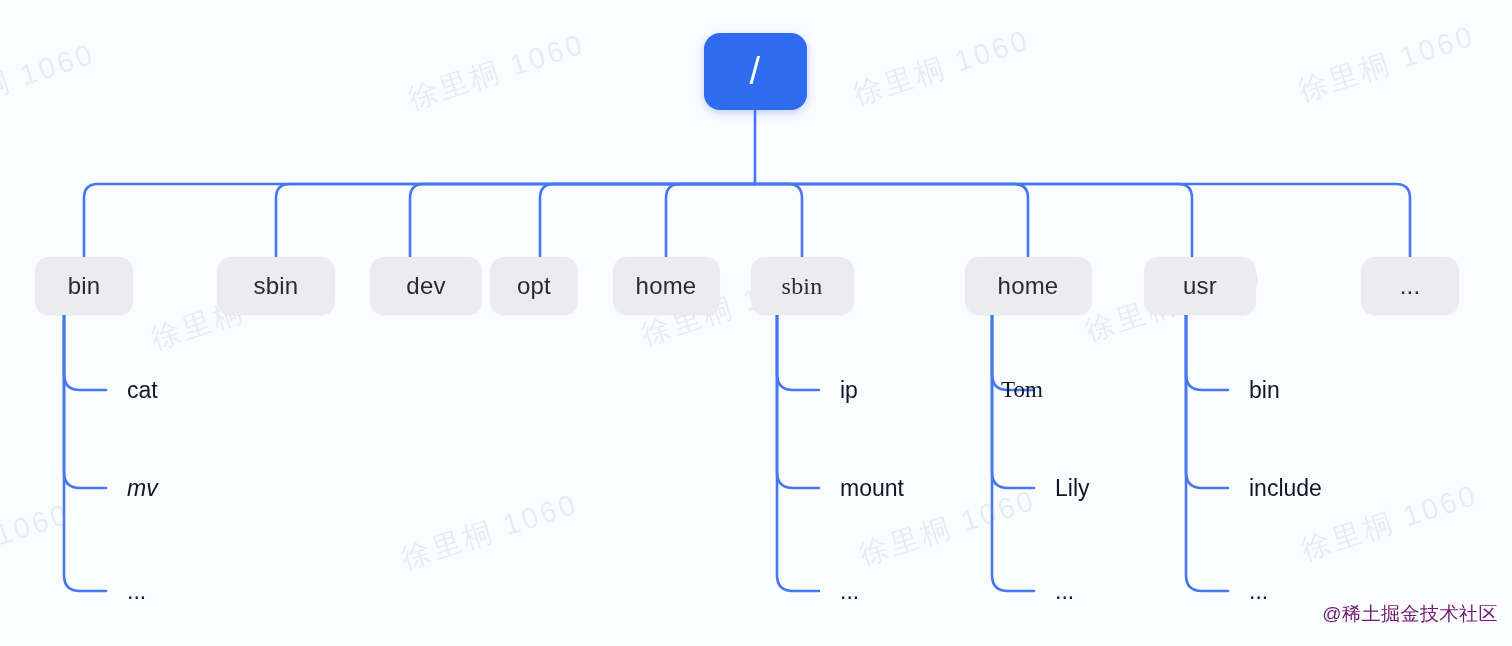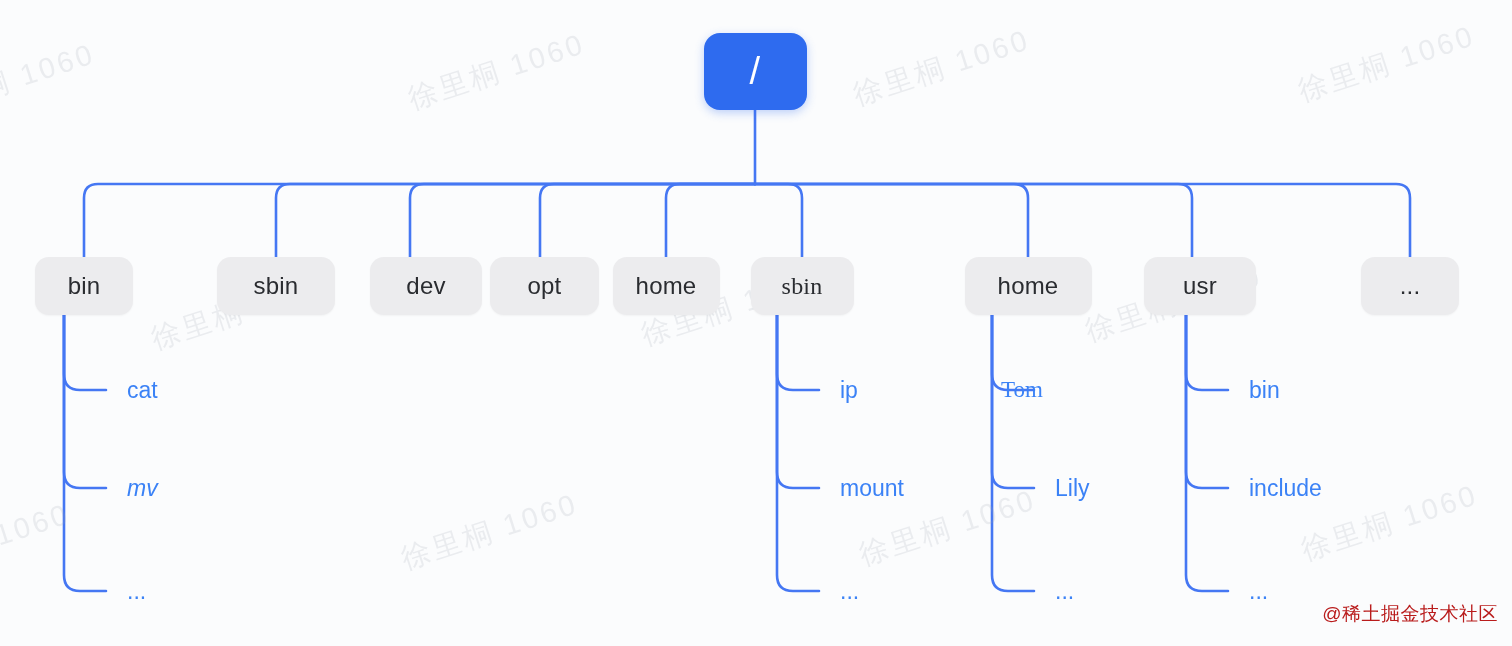--- a/index.html
+++ b/index.html
@@ -37,41 +37,41 @@
   .node.root {
     background: #2e6bef;
     color: #ffffff;
     font-size: 38px;
     border-radius: 16px;
     box-shadow: 0 3px 10px rgba(46,107,239,0.30);
   }
   .leaf-label {
     position: absolute;
     transform: translateY(-50%);
-    color: #3b82f6;
+    color: #0f172a;
     font-size: 23px;
     white-space: nowrap;
     z-index: 2;
   }
   .watermark {
     position: absolute;
     color: rgba(158,168,180,0.18);
     font-size: 29px;
     letter-spacing: 3px;
     transform: rotate(-18deg);
     white-space: nowrap;
     z-index: 1;
     pointer-events: none;
     user-select: none;
   }
   .credit {
     position: absolute;
     right: 14px;
     top: 601px;
-    color: #b91c1c;
+    color: #701a75;
     font-size: 19px;
     letter-spacing: 0.5px;
     z-index: 3;
     white-space: nowrap;
   }
 </style>
 </head>
 <body>
 
 <div class="stage">
@@ -100,21 +100,21 @@
       <path d="M 1186 315 L 1186 575 Q 1186 591 1202 591 L 1228 591" fill="none" stroke="#4577f3" stroke-width="2.6" stroke-linecap="round"></path>
     </svg>
   <div id="nodes">
       <div class="node root" style="left: 703.5px; top: 33px; width: 103px; height: 77px;">/</div>
       <div class="node" style="left: 35px; top: 257px; width: 98px; height: 58px;">bin</div>
       <span class="leaf-label" style="left: 127px; top: 390px;">cat</span>
       <span class="leaf-label" style="left: 127px; top: 488px; font-style: italic;">mv</span>
       <span class="leaf-label" style="left: 127px; top: 591px;">...</span>
       <div class="node" style="left: 217px; top: 257px; width: 118px; height: 58px;">sbin</div>
       <div class="node" style="left: 358px; top: 257px; width: 112px; height: 58px; margin-left: 12px;">dev</div>
-      <div class="node" style="left: 490px; top: 257px; width: 109px; height: 58px;">opt</div>
+      <div class="node" style="left: 490px; top: 257px; width: 88px; height: 58px;">opt</div>
       <div class="node" style="left: 612.5px; top: 257px; width: 107px; height: 58px;">home</div>
       <div class="node" style="left: 750.5px; top: 257px; width: 103px; height: 58px; font-family: Liberation Serif, serif;">sbin</div>
       <span class="leaf-label" style="left: 840px; top: 390px;">ip</span>
       <span class="leaf-label" style="left: 840px; top: 488px;">mount</span>
       <span class="leaf-label" style="left: 840px; top: 591px;">...</span>
       <div class="node" style="left: 964.5px; top: 257px; width: 127px; height: 58px;">home</div>
       <span class="leaf-label" style="left: 1001px; top: 390px; font-family: Liberation Serif, serif;">Tom</span>
       <span class="leaf-label" style="left: 1055px; top: 488px;">Lily</span>
       <span class="leaf-label" style="left: 1055px; top: 591px;">...</span>
       <div class="node" style="left: 1144px; top: 257px; width: 112px; height: 58px;">usr</div>

